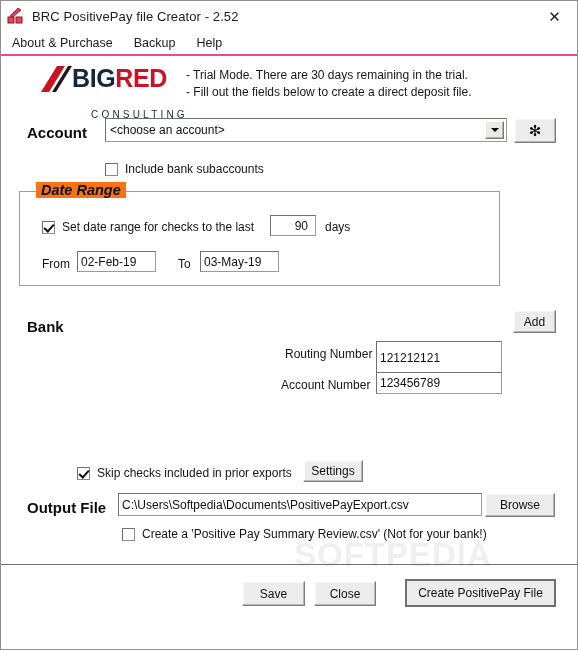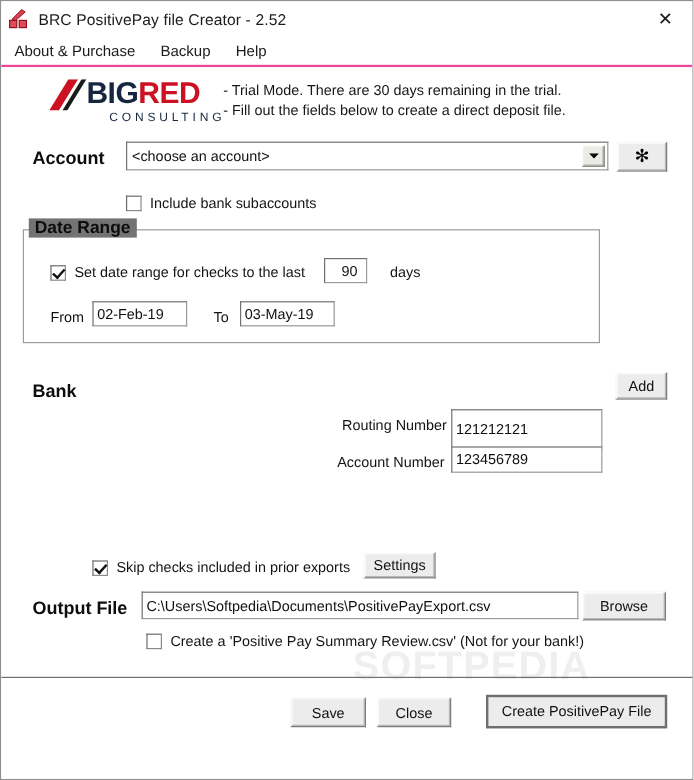--- a/index.html
+++ b/index.html
@@ -108,21 +108,21 @@
     font-size: 25px;
     font-weight: bold;
     letter-spacing: -0.4px;
     line-height: 28px;
   }
   .logo-big { color: #16263f; }
   .logo-red { color: #cc1122; }
   .logo-sub {
     position: absolute;
     left: 52px;
-    top: 29px;
+    top: 45px;
     font-size: 10px;
     letter-spacing: 3.2px;
     color: #16263f;
   }
   .trial {
     position: absolute;
     left: 185px;
     top: 11px;
     font-size: 12px;
     color: #171717;
@@ -256,29 +256,30 @@
 
   
   .group {
     position: absolute;
     left: 18px; top: 135px;
     width: 479px; height: 93px;
     border: 1px solid #9c9c9c;
   }
   .group-title {
     position: absolute;
-    left: 4px; top: -10px;
-    background: #737373;
+    left: 16px; top: -10px;
+    background: #f97316;
     padding: 0 5px;
     font-size: 14.5px;
     font-weight: bold;
     color: #0d0d0d;
+    font-style: italic;
   }
   .dr-check { position: absolute; left: 22px; top: 28px; }
-  .dr-days-field { position: absolute; left: 250px; top: 23px; width: 36px; height: 21px; justify-content: flex-end; padding-right: 7px; }
+  .dr-days-field { position: absolute; left: 250px; top: 23px; width: 46px; height: 21px; justify-content: flex-end; padding-right: 7px; }
   .dr-days-lbl { position: absolute; left: 305px; top: 28px; }
   .dr-from-lbl { position: absolute; left: 22px; top: 65px; }
   .dr-from-field { position: absolute; left: 57px; top: 59px; width: 79px; height: 21px; }
   .dr-to-lbl { position: absolute; left: 158px; top: 65px; }
   .dr-to-field { position: absolute; left: 180px; top: 59px; width: 79px; height: 21px; }
 
   
   .bank-label { position: absolute; left: 26px; top: 262px; }
   .bank-combo { position: absolute; left: 76px; top: 254px; width: 430px; height: 24px; }
   .bank-caret {

